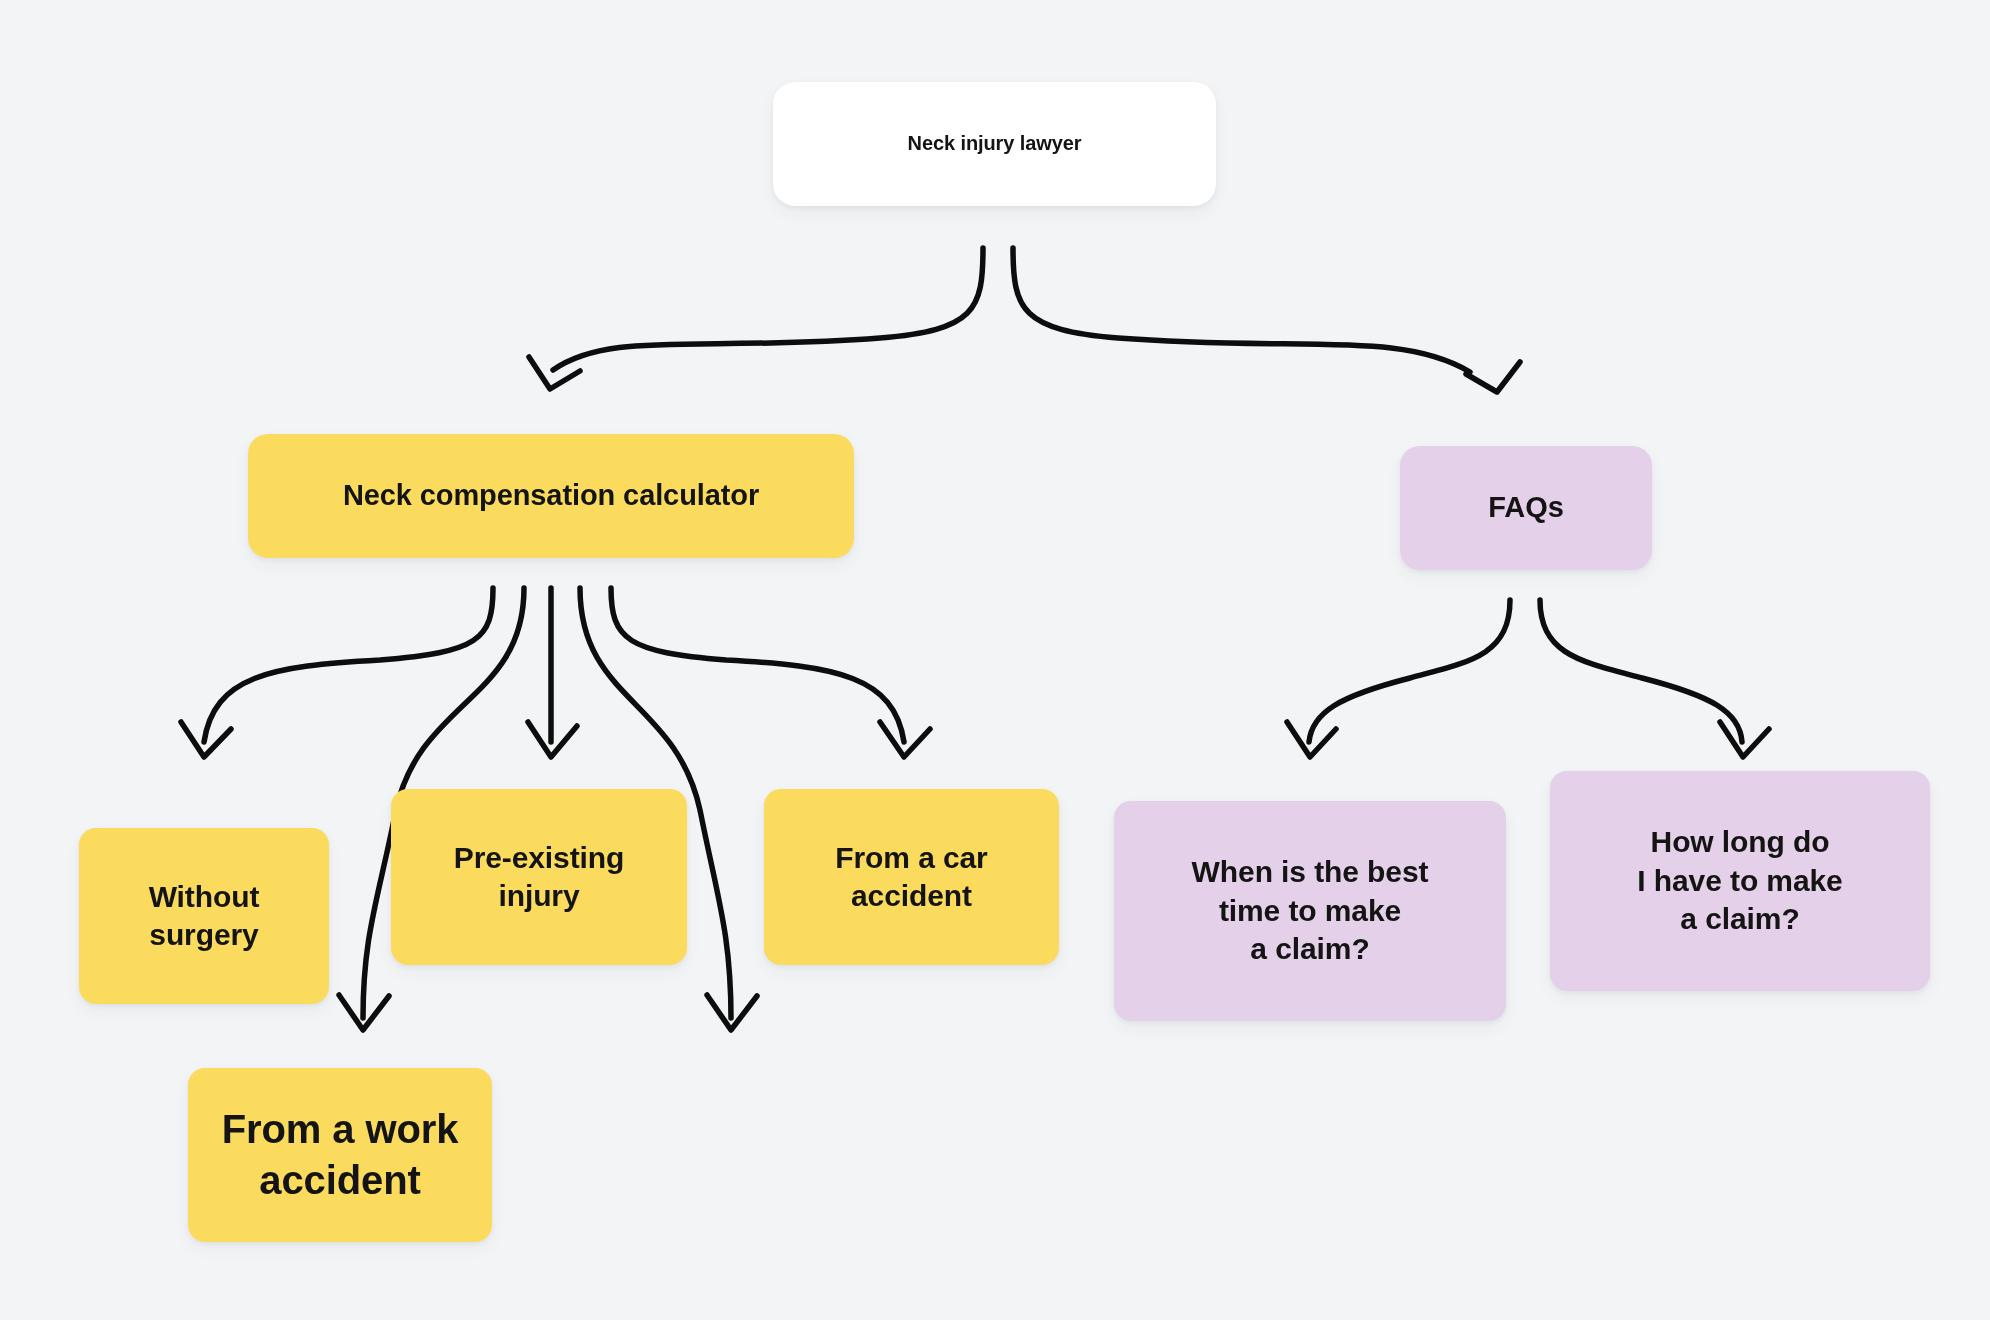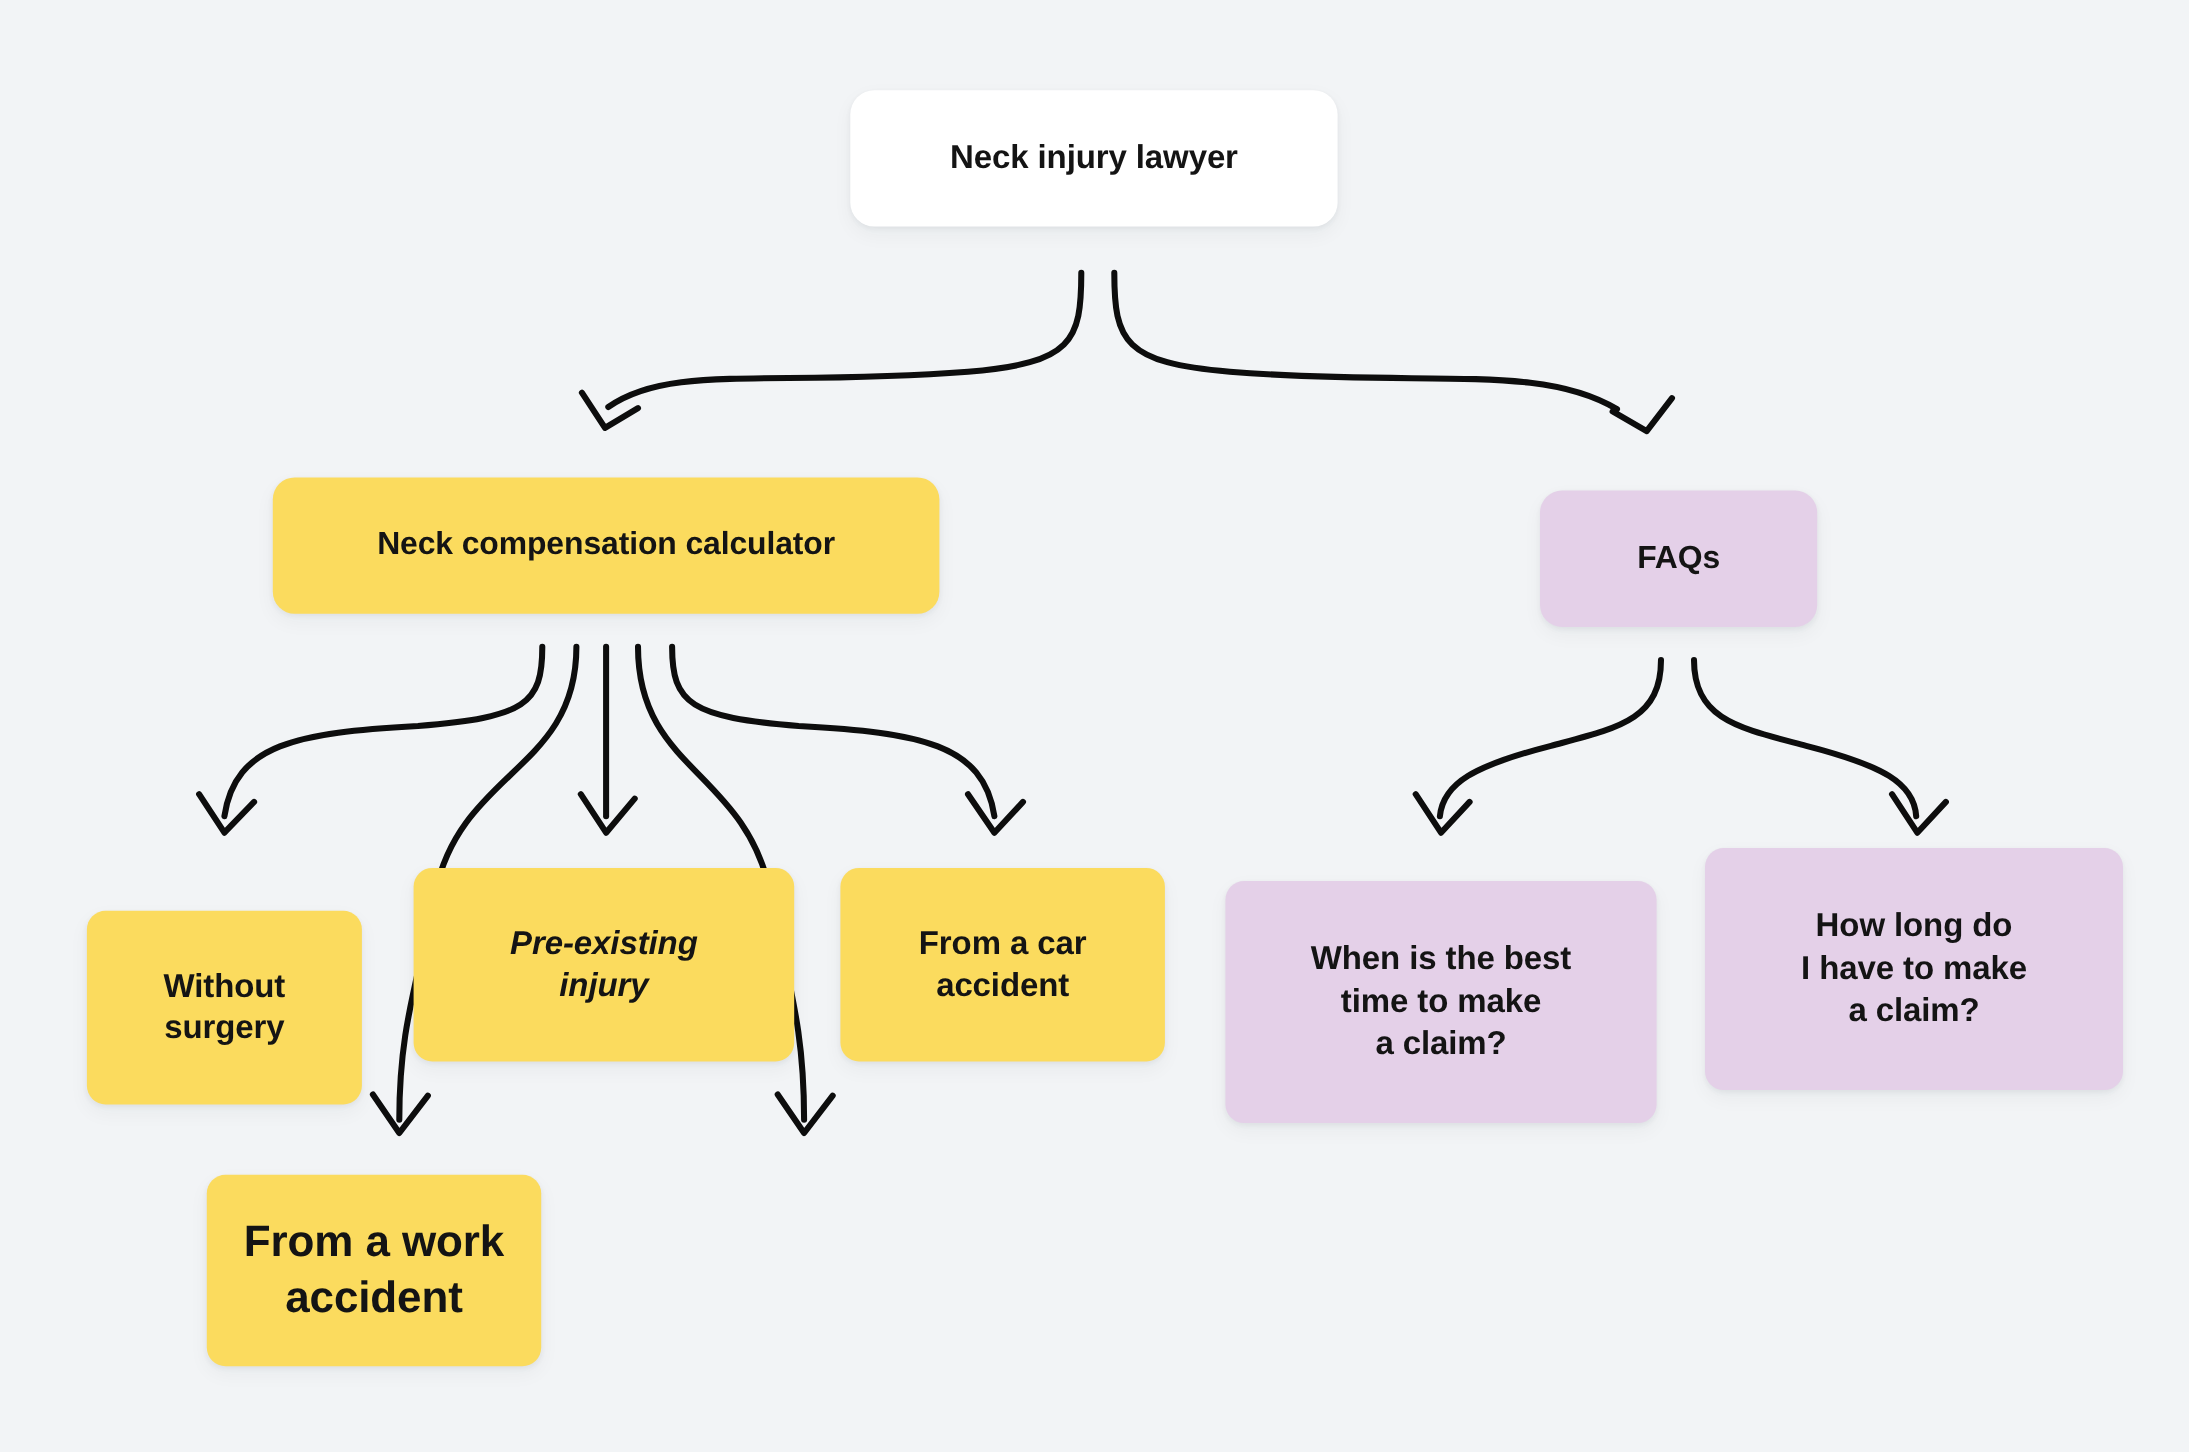--- a/index.html
+++ b/index.html
@@ -42,21 +42,21 @@
     box-shadow: 0 2px 5px rgba(30, 35, 50, 0.055),
                 0 7px 18px rgba(30, 35, 50, 0.045);
     padding: 6px 14px;
   }
   .node .label {
     display: block;
     white-space: pre-line;
   }
   .node-root {
     background: #ffffff;
-    font-size: 30px;
+    font-size: 20px;
     border-radius: 22px;
   }
   .node-yellow {
     background: #fbdb5e;
   }
   .node-purple {
     background: #e4d0e8;
     margin-top: 12px;
   }
   .lvl2 {
@@ -120,21 +120,21 @@
 
   <div class="node node-purple lvl2" style="left:1400px; top:434px; width:252px; height:124px;">
     <span class="label">FAQs</span>
   </div>
 
   <div class="node node-yellow lvl3" style="left:79px; top:789px; width:250px; height:176px;margin-top:39px;">
     <span class="label">Without
 surgery</span>
   </div>
 
-  <div class="node node-yellow lvl3" style="left:376px; top:789px; width:346px; height:176px;font-style:italic;">
+  <div class="node node-yellow lvl3" style="left:391px; top:789px; width:296px; height:176px;">
     <span class="label">Pre-existing
 injury</span>
   </div>
 
   <div class="node node-yellow lvl3" style="left:764px; top:789px; width:295px; height:176px;">
     <span class="label">From a car
 accident</span>
   </div>
 
   <div class="node node-yellow lvl4" style="left:188px; top:1068px; width:304px; height:174px;">

